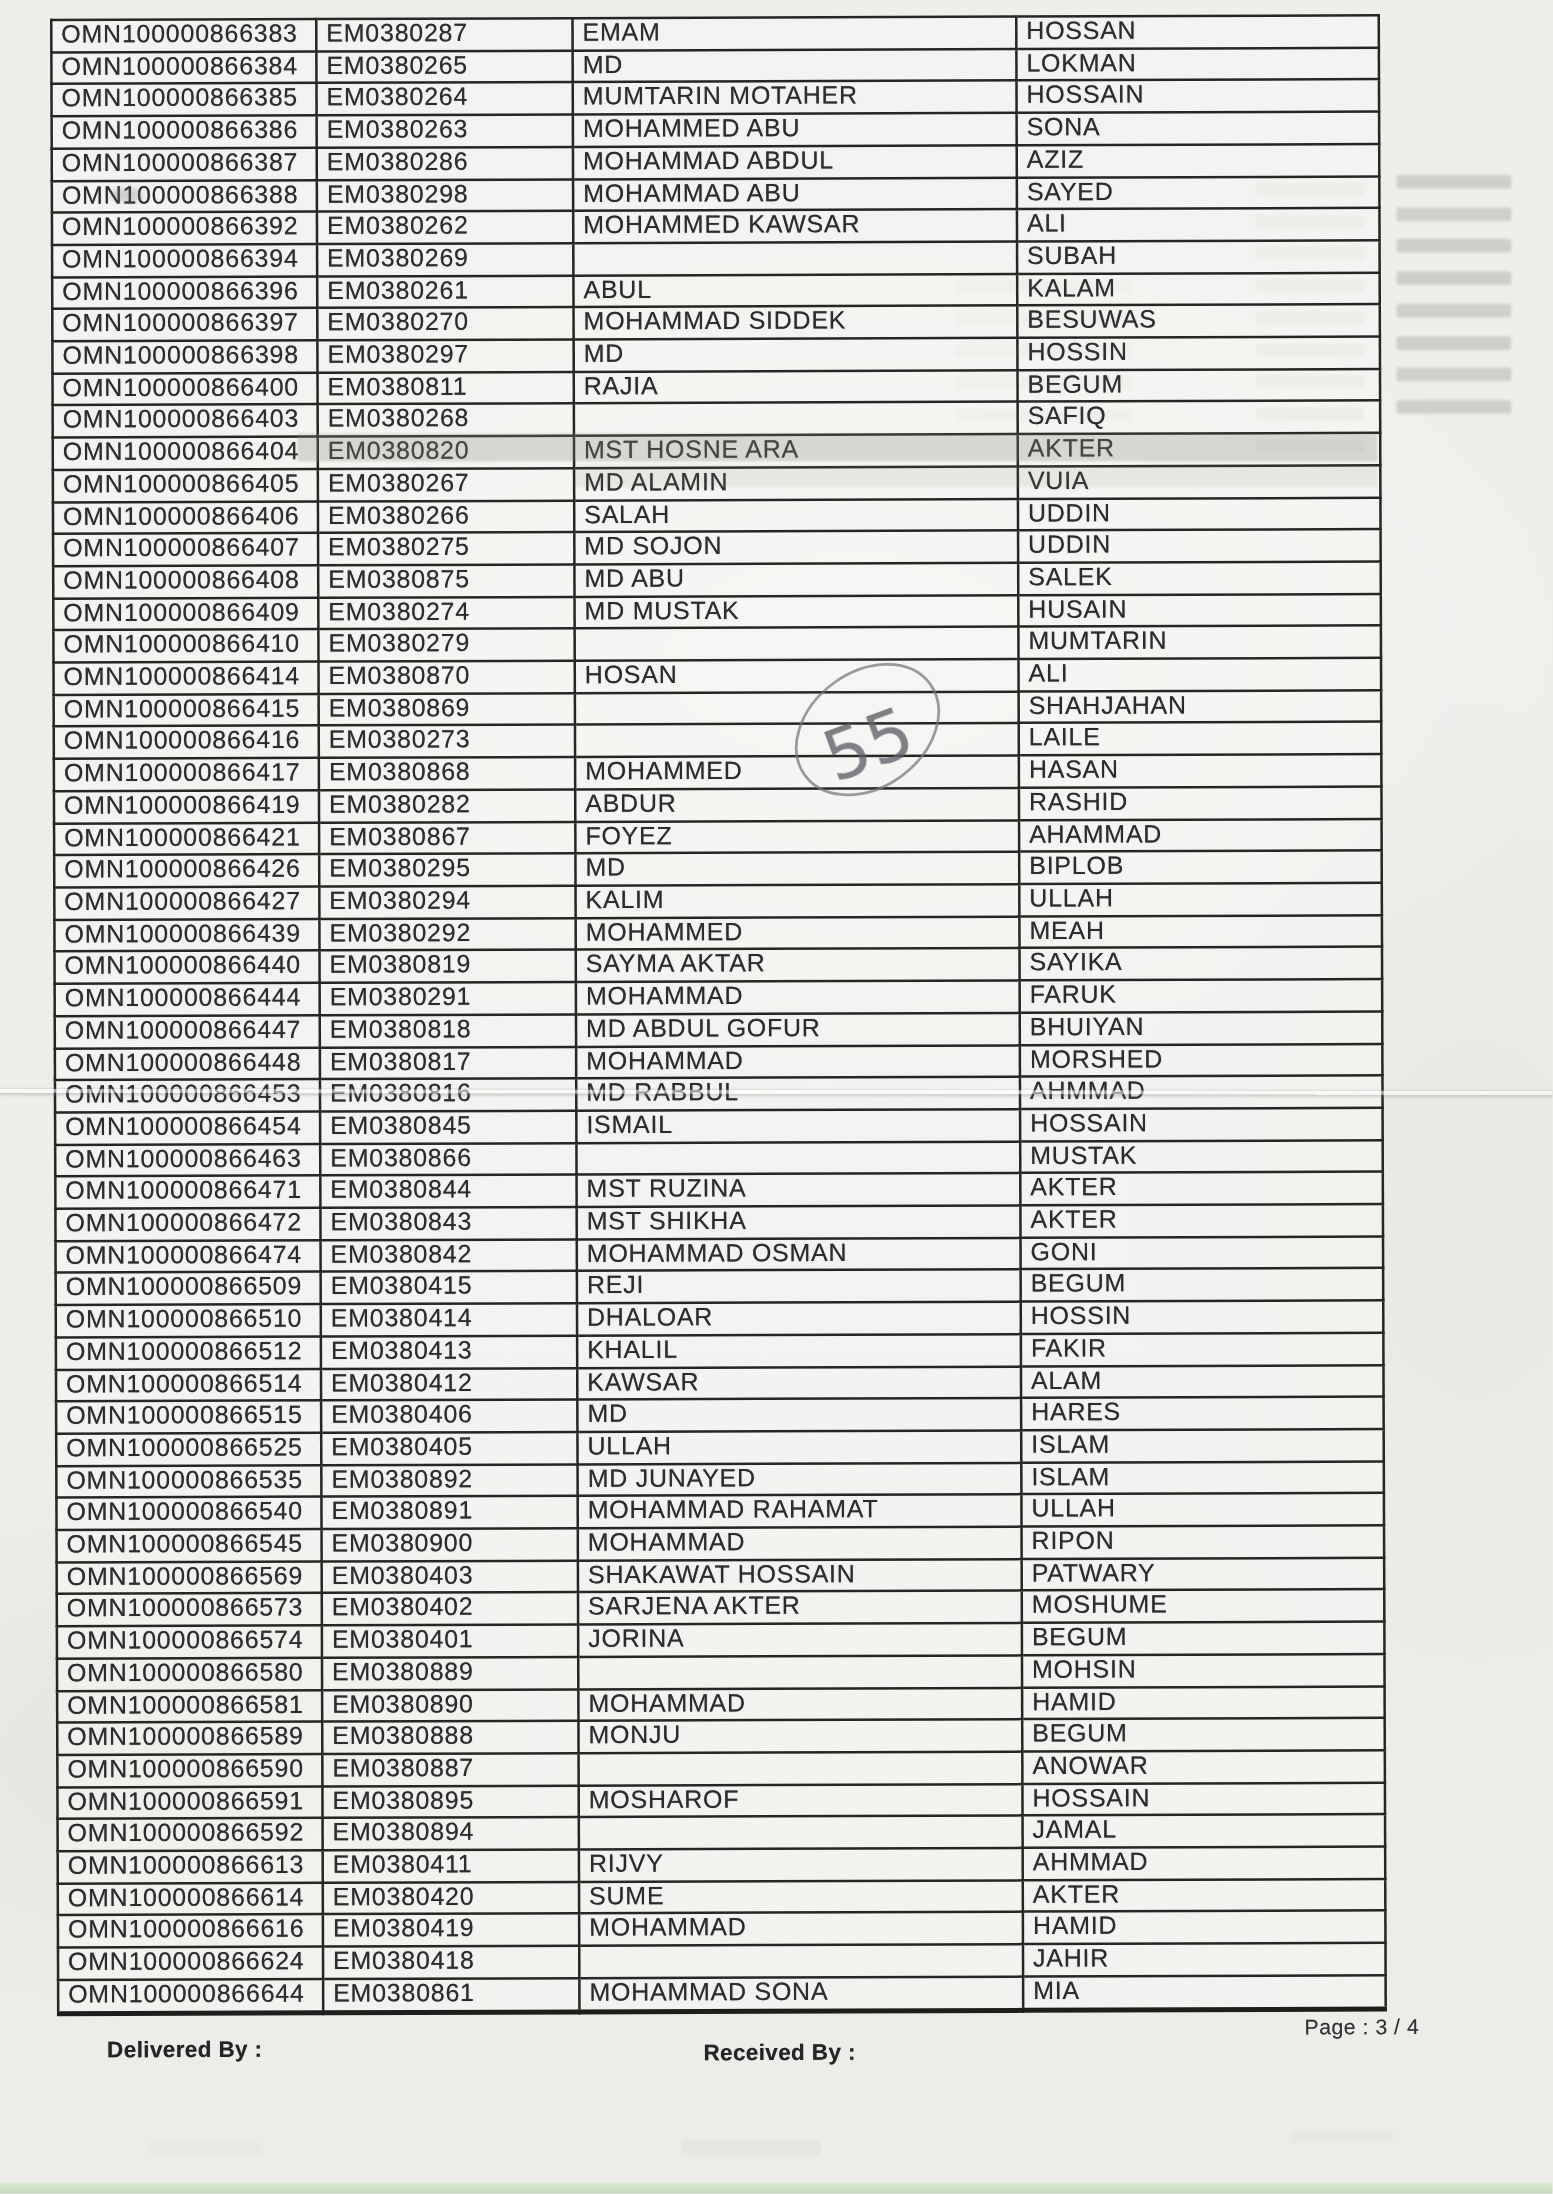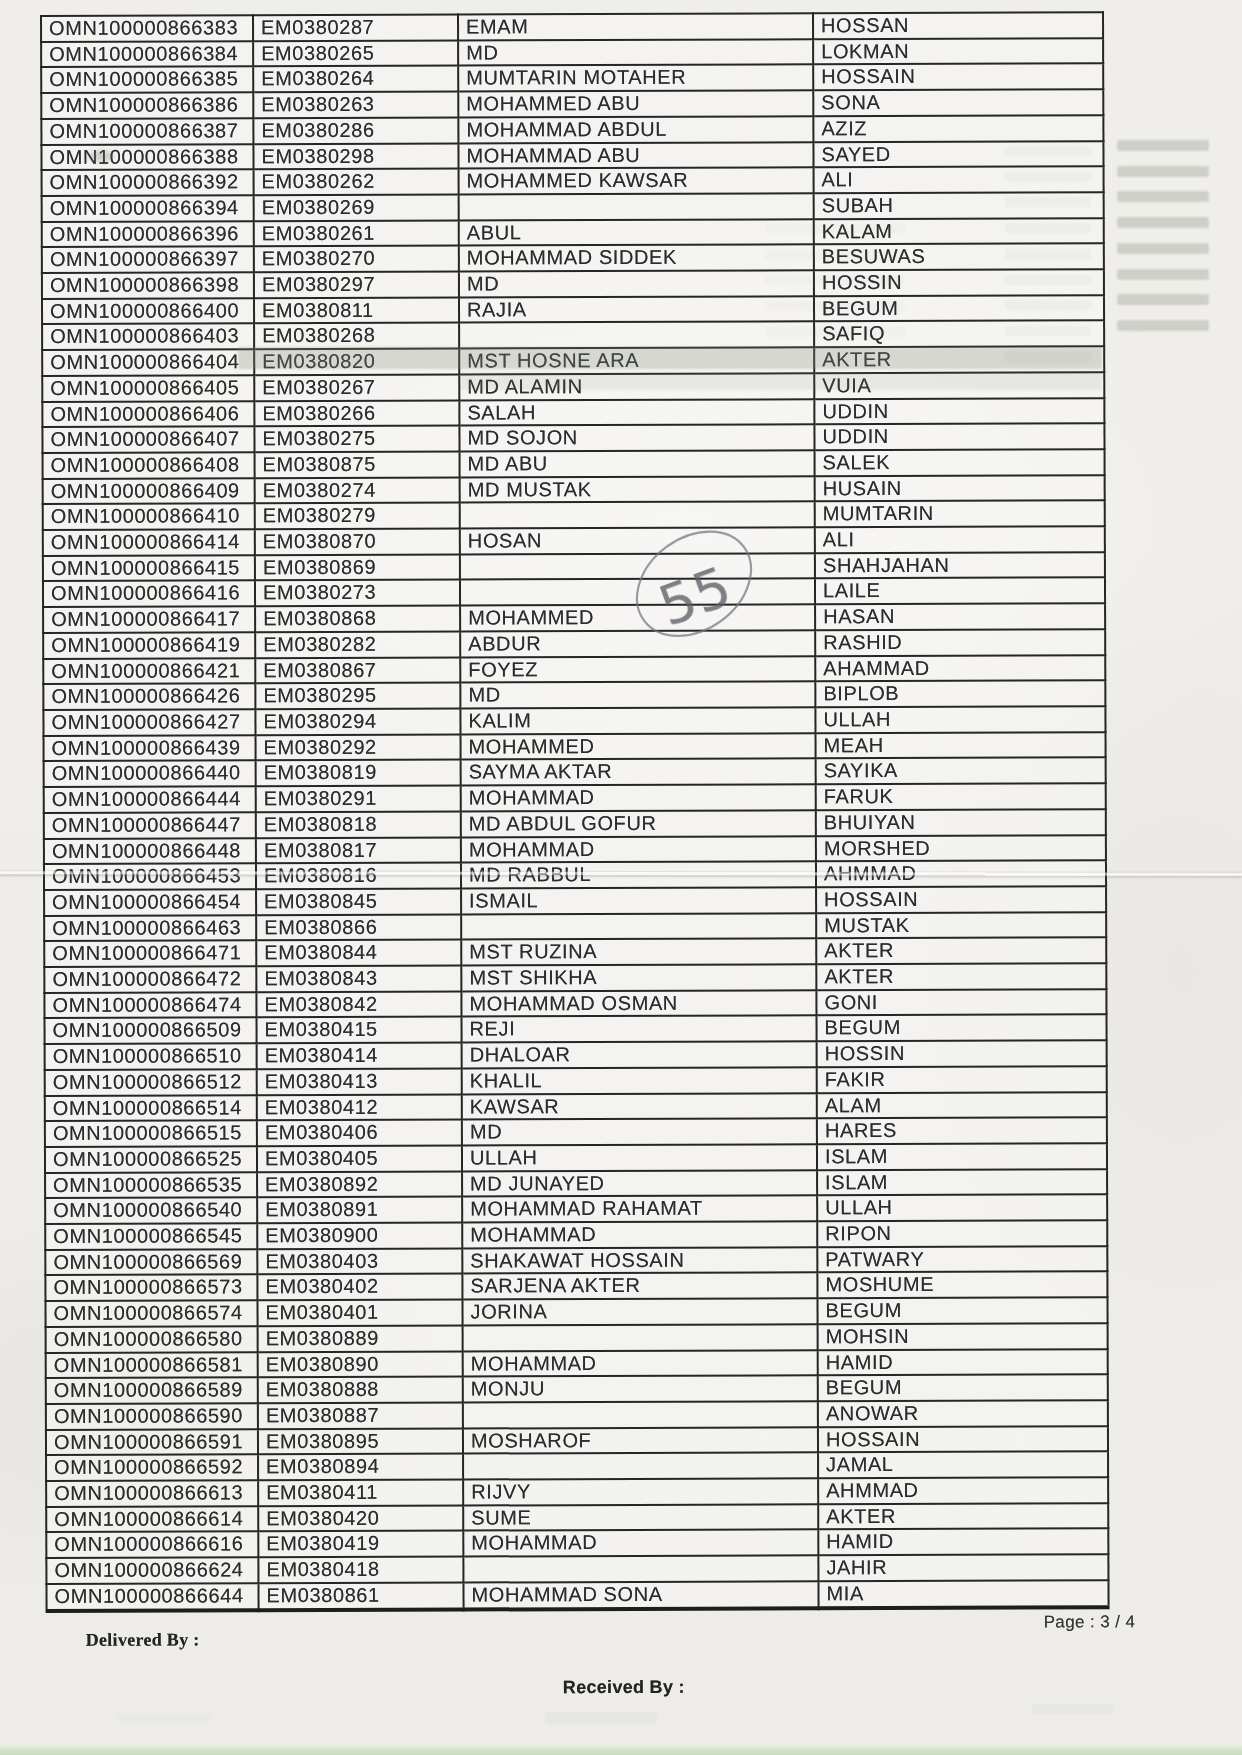--- a/index.html
+++ b/index.html
@@ -476,22 +476,22 @@
             <td>MIA</td>
           </tr>
         </tbody>
     </table>
 
     <svg class="circle-anno" viewBox="0 0 150 140">
       <ellipse cx="72" cy="66" rx="62" ry="46" transform="rotate(-36 72 66)" fill="none" stroke="#75767e" stroke-width="2.2" opacity=".72"></ellipse>
       <text x="34" y="98" font-size="56" fill="#5e5f67" opacity=".78" transform="rotate(-20 70 70)" style="filter:blur(.4px);font-family:'DejaVu Sans',sans-serif;">55</text>
     </svg>
 
-    <div class="footer-label" style="left:80px;top:1630px;font-family:Liberation Serif, serif;">Delivered By :</div>
-    <div class="footer-label" style="left:557px;top:1634px;margin-top:45px;">Received By :</div>
+    <div class="footer-label" style="left:80px;top:1630px;">Delivered By :</div>
+    <div class="footer-label" style="left:557px;top:1634px;">Received By :</div>
     <div class="page-label" style="left:1038px;top:1616px;">Page : 3 / 4</div>
   </div>
 
   <div id="ghosts">
       <div class="ghost" style="left: 1117px; top: 140px; width: 92px; height: 11px; opacity: 0.99; background: rgba(126, 140, 120, 0.3);"></div>
       <div class="ghost" style="left: 1117px; top: 165.7px; width: 92px; height: 11px; opacity: 0.99; background: rgba(126, 140, 120, 0.3);"></div>
       <div class="ghost" style="left: 1117px; top: 191.4px; width: 92px; height: 11px; opacity: 0.99; background: rgba(126, 140, 120, 0.3);"></div>
       <div class="ghost" style="left: 1117px; top: 217.1px; width: 92px; height: 11px; opacity: 0.99; background: rgba(126, 140, 120, 0.3);"></div>
       <div class="ghost" style="left: 1117px; top: 242.8px; width: 92px; height: 11px; opacity: 0.99; background: rgba(126, 140, 120, 0.3);"></div>
       <div class="ghost" style="left: 1117px; top: 268.5px; width: 92px; height: 11px; opacity: 0.99; background: rgba(126, 140, 120, 0.3);"></div>

